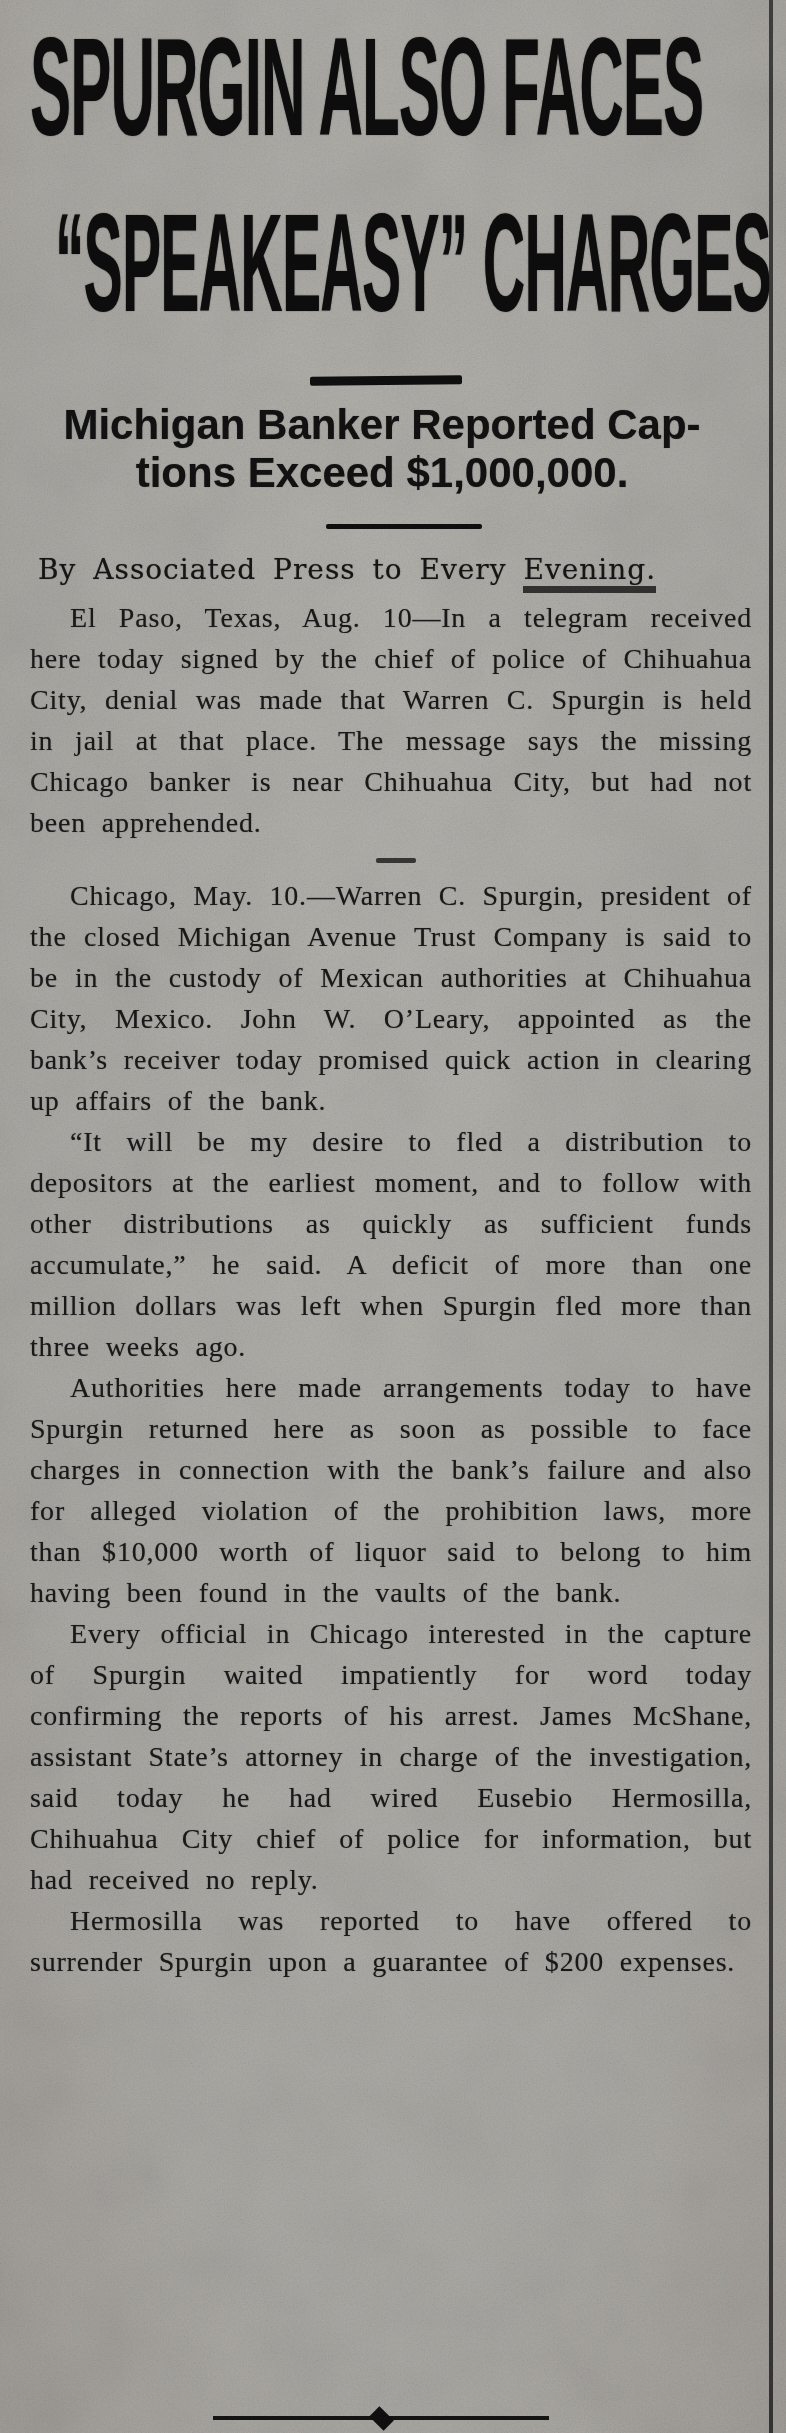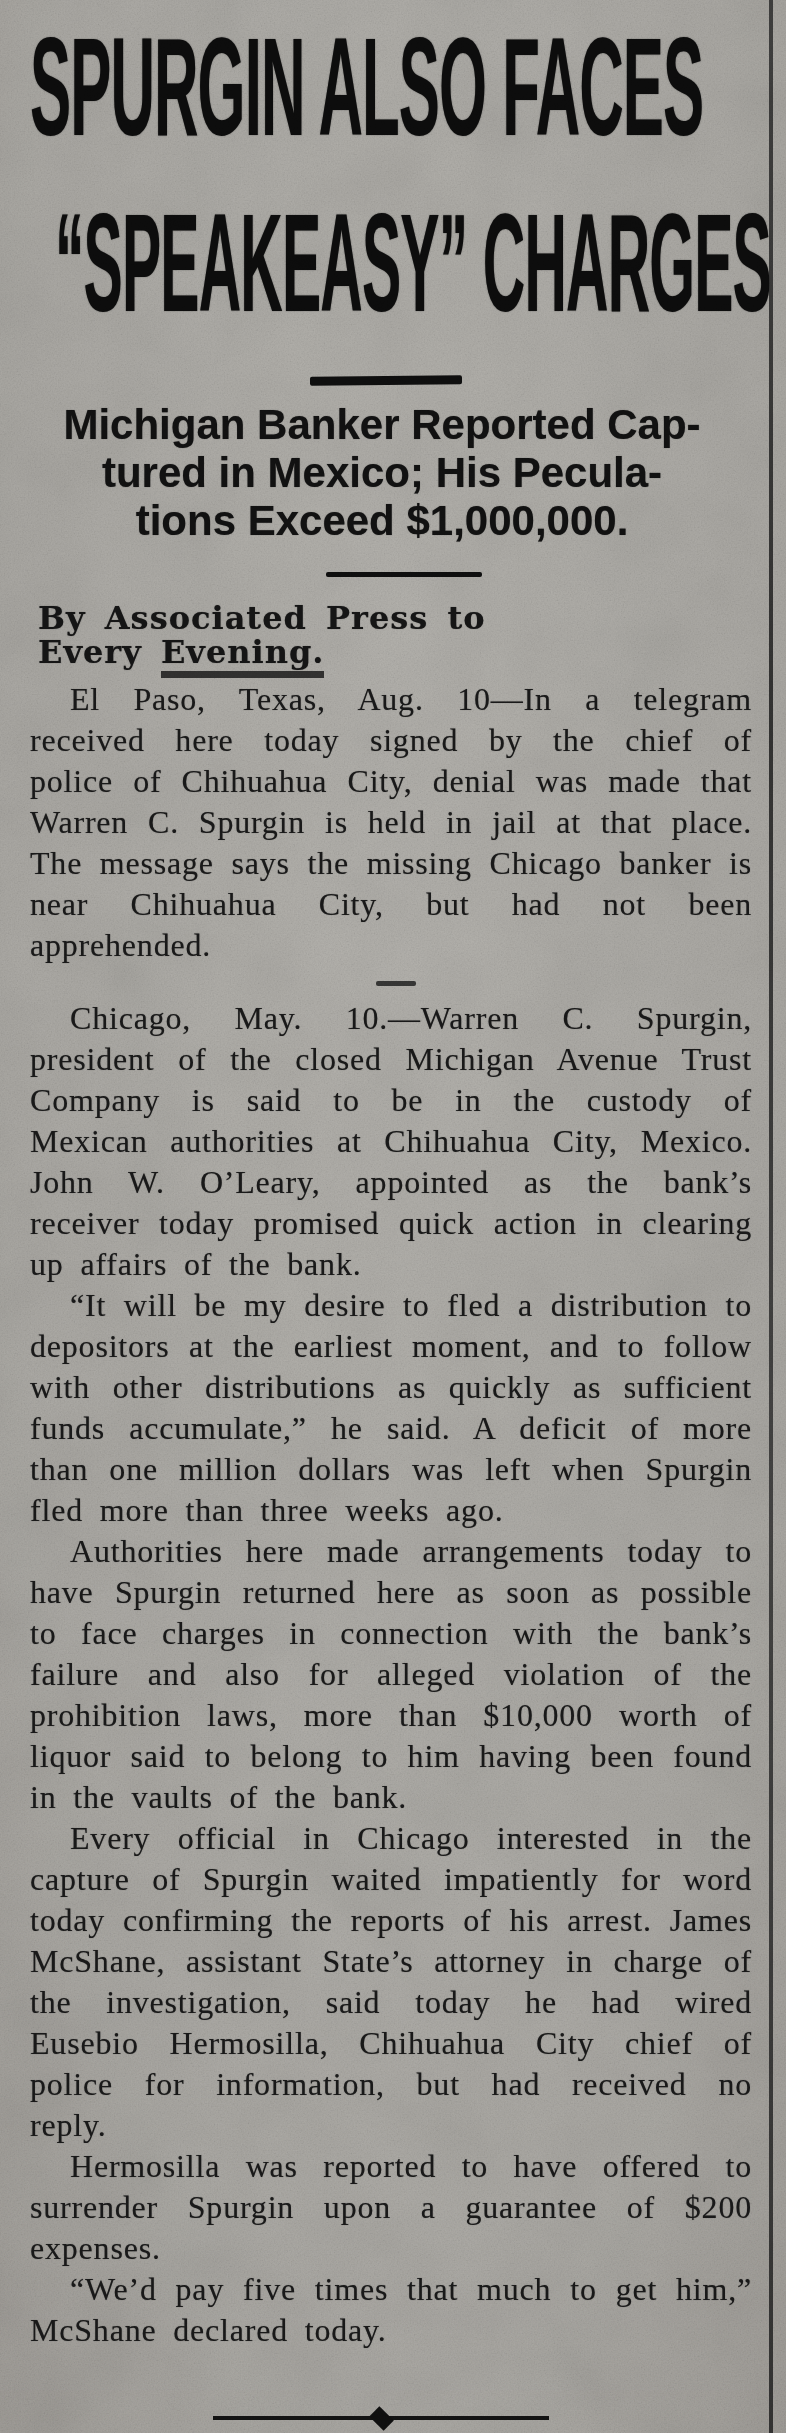--- a/index.html
+++ b/index.html
@@ -46,31 +46,31 @@
     font-weight:700; font-size:42px; line-height:48px;
     color:#121212;
     text-shadow:0 0 1px rgba(10,10,10,.5);
   }
   .sh-line { display:block; }
 
   
   .byline {
     margin:24px 0 0 8px;
     font-family:"DejaVu Serif", serif;
-    font-weight:700; font-size:32px; line-height:34px;
+    font-weight:400; font-size:28px; line-height:34px;
     letter-spacing:1px; word-spacing:7px;
     color:#161616;
     text-shadow:0 0 1px rgba(10,10,10,.5);
   }
   .byline-underline { border-bottom:7px solid rgba(15,15,15,.78); }
 
   
   .bodytext {
     margin-top:10px; width:722px;
-    font-size:32px; line-height:41px;
+    font-size:28px; line-height:41px;
     text-align:justify;
     letter-spacing:0.8px; word-spacing:8px;
     color:#1a1a1a;
     text-shadow:0 0 1px rgba(25,25,25,.45);
   }
   .bodytext p { margin:0; text-indent:40px; }
 
   
   .column-rule {
     position:absolute; left:769px; top:0;
@@ -106,37 +106,35 @@
       </div>
       <div class="hl-line hl2">
         <span class="hl-inner">“SPEAKEASY” CHARGES</span>
       </div>
     </div>
 
     <div class="divider divider-thick"></div>
 
     <h2 class="subhead">
       <span class="sh-line">Michigan Banker Reported Cap-</span>
-      <span class="sh-line">tured in Mexico; His Pecula-</span>
       <span class="sh-line">tions Exceed $1,000,000.</span>
     </h2>
 
     <div class="divider divider-thin"></div>
 
     <p class="byline"><span>By Associated Press to Every</span>&nbsp;<span class="byline-underline">Evening.</span></p>
 
     <div class="bodytext">
       <p>El Paso, Texas, Aug. 10—In a telegram received here today signed by the chief of police of Chihuahua City, denial was made that Warren C. Spurgin is held in jail at that place. The message says the missing Chicago banker is near Chihuahua City, but had not been apprehended.</p>
       <div class="divider divider-dash"></div>
       <p>Chicago, May. 10.—Warren C. Spurgin, president of the closed Michigan Avenue Trust Company is said to be in the custody of Mexican authorities at Chihuahua City, Mexico. John W. O’Leary, appointed as the bank’s receiver today promised quick action in clearing up affairs of the bank.</p>
       <p>“It will be my desire to fled a distribution to depositors at the earliest moment, and to follow with other distributions as quickly as sufficient funds accumulate,” he said. A deficit of more than one million dollars was left when Spurgin fled more than three weeks ago.</p>
       <p>Authorities here made arrangements today to have Spurgin returned here as soon as possible to face charges in connection with the bank’s failure and also for alleged violation of the prohibition laws, more than $10,000 worth of liquor said to belong to him having been found in the vaults of the bank.</p>
       <p>Every official in Chicago interested in the capture of Spurgin waited impatiently for word today confirming the reports of his arrest. James McShane, assistant State’s attorney in charge of the investigation, said today he had wired Eusebio Hermosilla, Chihuahua City chief of police for information, but had received no reply.</p>
       <p>Hermosilla was reported to have offered to surrender Spurgin upon a guarantee of $200 expenses.</p>
-      <p>“We’d pay five times that much to get him,” McShane declared today.</p>
     </div>
 
   </div>
 
   <div class="column-rule"></div>
 
   <div class="end-divider">
     <span class="end-line"></span>
     <span class="end-diamond"></span>
     <span class="end-line"></span>

